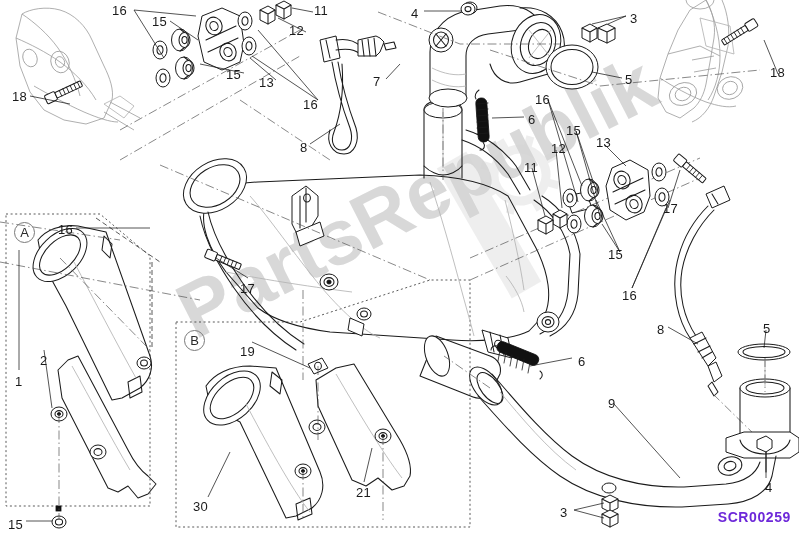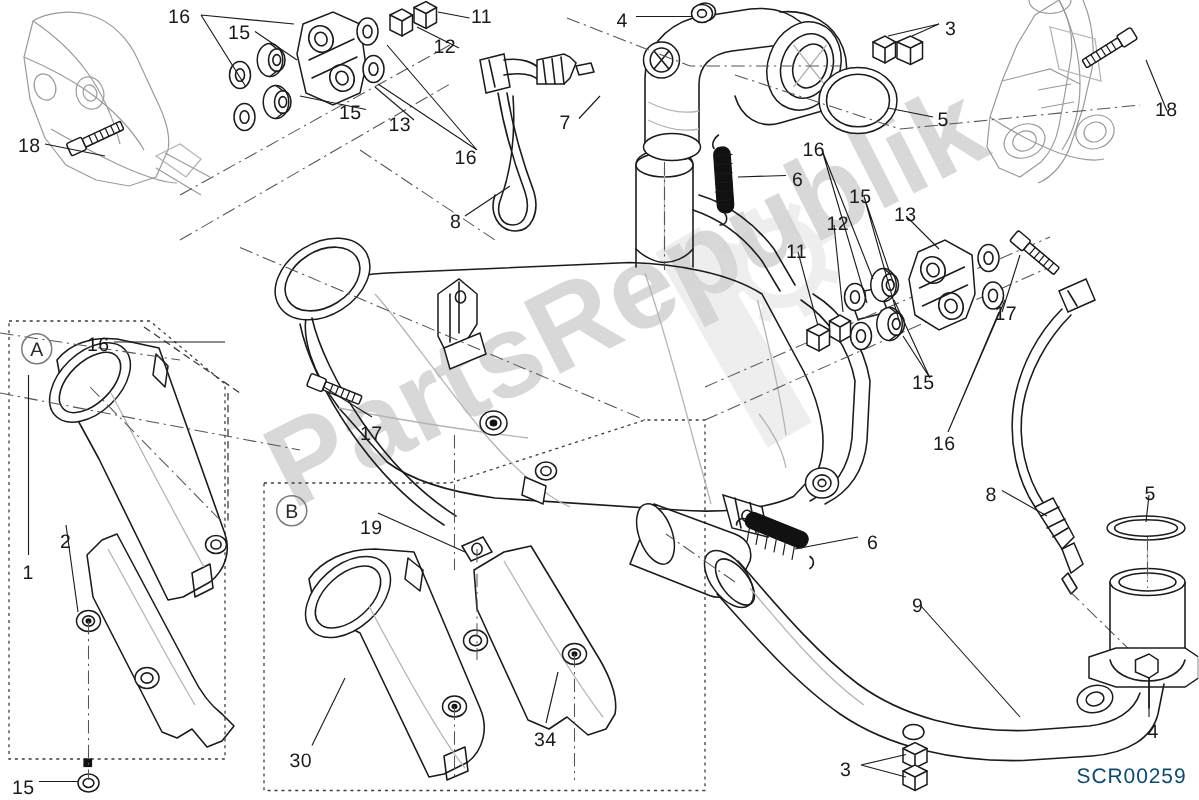--- a/index.html
+++ b/index.html
@@ -16,21 +16,21 @@
   .lbl{
     position:absolute;
     font-family:"Liberation Sans", sans-serif;
     font-size:13px;color:#1b1b1b;
     white-space:nowrap;line-height:1;
     letter-spacing:.3px;
   }
   .code{
     position:absolute;right:8px;bottom:8px;
     font-family:"Liberation Sans", sans-serif;
-    font-size:14px;letter-spacing:.6px;color:#0c4a6e;font-weight:400;
+    font-size:14px;letter-spacing:.6px;color:#6d28d9;font-weight:700;
   }
   .sec{
     position:absolute;font-family:"Liberation Sans", sans-serif;
     font-size:13px;color:#2a2a2a;
     width:19px;height:19px;border:1px solid #7a7a7a;border-radius:50%;
     display:flex;align-items:center;justify-content:center;
     background:transparent;
   }
 </style>
 </head>
@@ -601,21 +601,21 @@
   <div class="lbl" style="left:524px;top:161px;">11</div>
   <div class="lbl" style="left:663px;top:202px;">17</div>
   <div class="lbl" style="left:608px;top:248px;">15</div>
   <div class="lbl" style="left:622px;top:289px;">16</div>
   <div class="lbl" style="left:58px;top:223px;">16</div>
   <div class="lbl" style="left:240px;top:282px;">17</div>
   <div class="lbl" style="left:15px;top:375px;">1</div>
   <div class="lbl" style="left:40px;top:354px;">2</div>
   <div class="lbl" style="left:240px;top:345px;text-align:center;">19</div>
   <div class="lbl" style="left:193px;top:500px;">30</div>
-  <div class="lbl" style="left:356px;top:486px;">34</div>
+  <div class="lbl" style="left:356px;top:486px;">21</div>
   <div class="lbl" style="left:8px;top:518px;">15</div>
   <div class="lbl" style="left:657px;top:323px;">8</div>
   <div class="lbl" style="left:763px;top:322px;">5</div>
   <div class="lbl" style="left:578px;top:355px;">6</div>
   <div class="lbl" style="left:608px;top:397px;">9</div>
   <div class="lbl" style="left:765px;top:481px;">4</div>
   <div class="lbl" style="left:560px;top:506px;">3</div>
 
   <div class="code">SCR00259</div>
 

